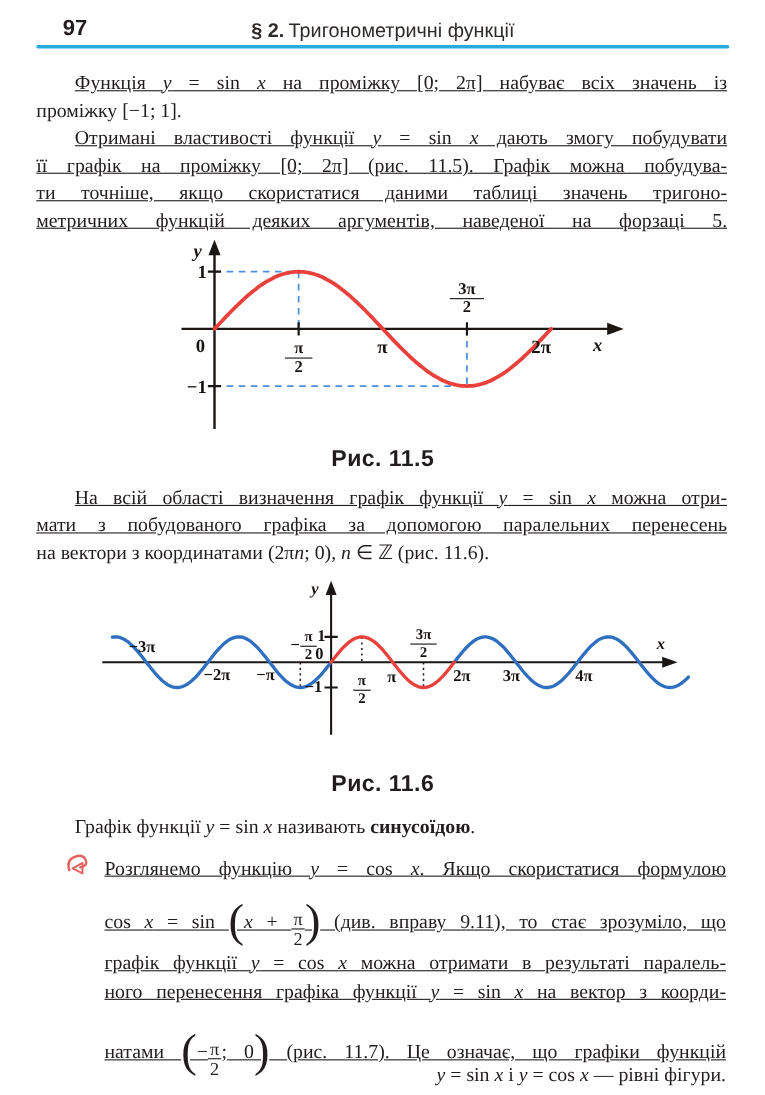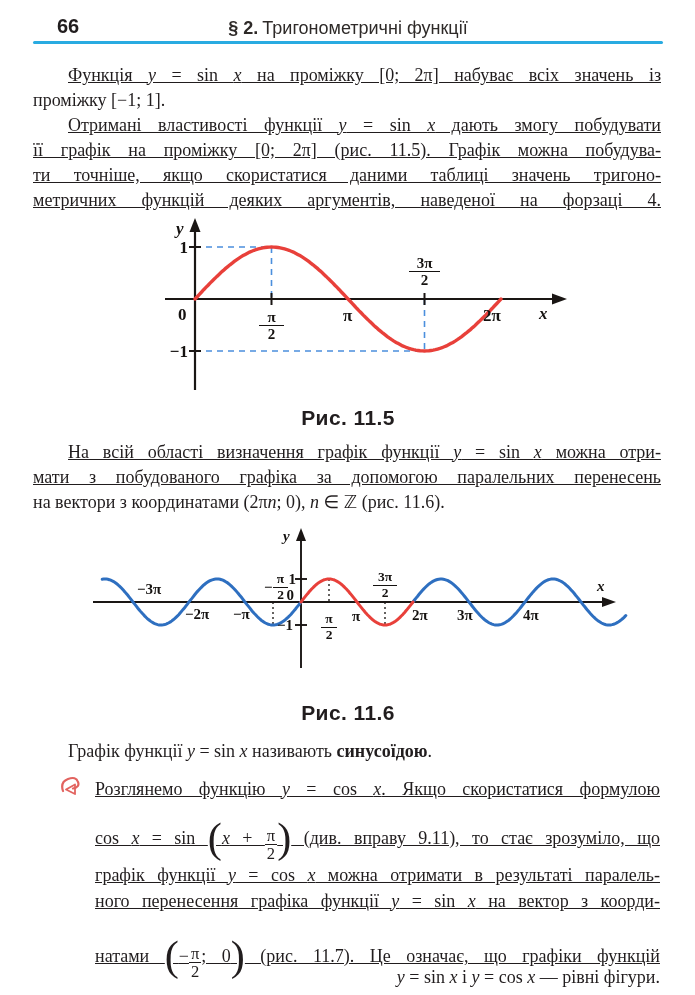--- a/index.html
+++ b/index.html
@@ -41,33 +41,33 @@
   .ffrac span:first-child{border-bottom:1.6px solid #151210;}
   .f16 .ffrac span{font-size:13.5px;}
   .right{text-align:right;}
   .caption{position:absolute;left:33px;width:630px;text-align:center;
     font-family:"Liberation Sans",sans-serif;font-weight:bold;font-size:21px;letter-spacing:0.4px;}
   .marker{position:absolute;left:59px;top:776px;}
 </style>
 </head>
 <body>
 
-<div class="pagenum">66</div>
+<div class="pagenum">97</div>
 <div class="runhead">
   <b>§ 2.</b><span>Тригонометричні функції</span>
 </div>
 <div class="hrule"></div>
 
 <div class="pline jl indent" style="top:63px">Функція <i>y</i> = sin <i>x</i> на проміжку [0; 2π] набуває всіх значень із</div>
 <div class="pline" style="top:88px">проміжку [−1; 1].</div>
 
 <div class="pline jl indent" style="top:113px">Отримані властивості функції <i>y</i> = sin <i>x</i> дають змогу побудувати</div>
 <div class="pline jl" style="top:138px">її графік на проміжку [0; 2π] (рис. 11.5). Графік можна побудува-</div>
 <div class="pline jl" style="top:163px">ти точніше, якщо скористатися даними таблиці значень тригоно-</div>
-<div class="pline jl" style="top:188px">метричних функцій деяких аргументів, наведеної на форзаці 4.</div>
+<div class="pline jl" style="top:188px">метричних функцій деяких аргументів, наведеної на форзаці 5.</div>
 
 <div class="fig" style="left:140px;top:218px;width:440px;height:186px">
   <svg width="440" height="186" viewBox="0 0 440 186">
 
     <line x1="55" y1="29" x2="131.5" y2="29" stroke="#4b8fdd" stroke-width="1.6" stroke-dasharray="6,5"></line>
     <line x1="131.5" y1="29" x2="131.5" y2="81" stroke="#4b8fdd" stroke-width="1.6" stroke-dasharray="6,5"></line>
     <line x1="55" y1="133" x2="284.5" y2="133" stroke="#4b8fdd" stroke-width="1.6" stroke-dasharray="6,5"></line>
     <line x1="284.5" y1="81" x2="284.5" y2="133" stroke="#4b8fdd" stroke-width="1.6" stroke-dasharray="6,5"></line>
 
     <line x1="25" y1="81" x2="418" y2="81" stroke="#1a1614" stroke-width="2.2"></line>
@@ -118,21 +118,21 @@
 
     <line x1="210" y1="51" x2="222" y2="51" stroke="#1a1614" stroke-width="1.9"></line>
     <line x1="210" y1="97" x2="222" y2="97" stroke="#1a1614" stroke-width="1.9"></line>
 
     <path fill="none" stroke-linecap="round" d="M17.2 51.3L18.6 51.1L20.0 51.0L21.5 51.1L22.9 51.3L24.3 51.7L25.7 52.2L27.1 52.8L28.6 53.6L30.0 54.5L31.4 55.5L32.8 56.7L34.2 58.0L35.7 59.3L37.1 60.8L38.5 62.3L39.9 63.9L41.3 65.6L42.8 67.3L44.2 69.1L45.6 70.9L47.0 72.7L48.4 74.6L49.9 76.4L51.3 78.2L52.7 80.0L54.1 81.7L55.5 83.4L57.0 85.1L58.4 86.6L59.8 88.1L61.2 89.5L62.6 90.8L64.1 92.0L65.5 93.1L66.9 94.1L68.3 94.9L69.7 95.6L71.2 96.2L72.6 96.6L74.0 96.9L75.4 97.0L76.8 97.0L78.3 96.8L79.7 96.5L81.1 96.1L82.5 95.5L83.9 94.8L85.4 93.9L86.8 92.9L88.2 91.8L89.6 90.6L91.0 89.3L92.5 87.9L93.9 86.4L95.3 84.8L96.7 83.1L98.1 81.4L99.6 79.7L101.0 77.9L102.4 76.1L103.8 74.2L105.2 72.4L106.7 70.6L108.1 68.8L109.5 67.0L110.9 65.3L112.3 63.6L113.8 62.0L115.2 60.5L116.6 59.1L118.0 57.7L119.4 56.5L120.9 55.3L122.3 54.3L123.7 53.4L125.1 52.7L126.5 52.1L128.0 51.6L129.4 51.2L130.8 51.1L132.2 51.0L133.6 51.1L135.1 51.3L136.5 51.7L137.9 52.2L139.3 52.9L140.7 53.7L142.2 54.6L143.6 55.7L145.0 56.9L146.4 58.1L147.8 59.5L149.3 61.0L150.7 62.5L152.1 64.1L153.5 65.8L154.9 67.6L156.4 69.3L157.8 71.1L159.2 73.0L160.6 74.8L162.0 76.6L163.5 78.4L164.9 80.2L166.3 82.0L167.7 83.7L169.1 85.3L170.6 86.8L172.0 88.3L173.4 89.7L174.8 91.0L176.2 92.2L177.7 93.2L179.1 94.2L180.5 95.0L181.9 95.7L183.3 96.2L184.8 96.6L186.2 96.9L187.6 97.0L189.0 97.0L190.4 96.8L191.9 96.5L193.3 96.0L194.7 95.4L196.1 94.7L197.5 93.8L199.0 92.8L200.4 91.7L201.8 90.4L203.2 89.1L204.6 87.7L206.1 86.2L207.5 84.6L208.9 82.9L210.3 81.2L211.7 79.4L213.2 77.6L214.6 75.8L216.0 74.0" stroke="#2e6fc0" stroke-width="3"></path>
     <path fill="none" stroke-linecap="round" d="M328.0 74.0L329.5 72.0L331.0 70.1L332.6 68.2L334.1 66.3L335.6 64.5L337.1 62.7L338.6 61.1L340.2 59.5L341.7 58.0L343.2 56.7L344.7 55.5L346.2 54.4L347.8 53.4L349.3 52.6L350.8 52.0L352.3 51.5L353.8 51.2L355.4 51.0L356.9 51.0L358.4 51.2L359.9 51.6L361.4 52.1L363.0 52.7L364.5 53.6L366.0 54.5L367.5 55.6L369.0 56.9L370.6 58.3L372.1 59.7L373.6 61.3L375.1 63.0L376.6 64.8L378.2 66.6L379.7 68.5L381.2 70.4L382.7 72.3L384.2 74.3L385.8 76.3L387.3 78.2L388.8 80.1L390.3 82.0L391.8 83.8L393.4 85.5L394.9 87.2L396.4 88.7L397.9 90.2L399.4 91.5L401.0 92.7L402.5 93.8L404.0 94.7L405.5 95.5L407.0 96.1L408.6 96.6L410.1 96.9L411.6 97.0L413.1 97.0L414.6 96.7L416.2 96.4L417.7 95.8L419.2 95.1L420.7 94.3L422.2 93.3L423.8 92.2L425.3 90.9L426.8 89.5L428.3 88.0L429.8 86.4L431.4 84.7L432.9 82.9L434.4 81.1L435.9 79.2L437.4 77.3L439.0 75.3L440.5 73.4L442.0 71.4L443.5 69.5L445.0 67.6L446.6 65.7L448.1 63.9L449.6 62.2L451.1 60.6L452.6 59.0L454.2 57.6L455.7 56.3L457.2 55.1L458.7 54.0L460.2 53.1L461.8 52.4L463.3 51.8L464.8 51.4L466.3 51.1L467.8 51.0L469.4 51.1L470.9 51.3L472.4 51.7L473.9 52.3L475.4 53.0L477.0 53.8L478.5 54.9L480.0 56.0L481.5 57.3L483.0 58.7L484.6 60.2L486.1 61.9L487.6 63.6L489.1 65.3L490.6 67.2L492.2 69.1L493.7 71.0L495.2 73.0L496.7 74.9L498.2 76.9L499.8 78.8L501.3 80.7L502.8 82.6L504.3 84.3L505.8 86.1L507.4 87.7L508.9 89.2L510.4 90.6L511.9 91.9L513.4 93.1L515.0 94.1L516.5 95.0L518.0 95.7L519.5 96.3L521.0 96.7L522.6 96.9L524.1 97.0L525.6 96.9L527.1 96.6L528.6 96.2L530.2 95.6L531.7 94.9L533.2 94.0L534.7 93.0L536.2 91.8L537.8 90.5L539.3 89.1L540.8 87.5" stroke="#2e6fc0" stroke-width="3"></path>
     <path fill="none" stroke-linecap="round" d="M216.0 74.0L216.8 73.0L217.6 71.9L218.4 70.9L219.2 69.9L220.0 68.9L220.8 67.9L221.6 66.9L222.4 65.9L223.2 65.0L224.0 64.0L224.8 63.1L225.6 62.2L226.4 61.3L227.2 60.5L228.0 59.7L228.8 58.9L229.6 58.1L230.4 57.4L231.2 56.7L232.0 56.0L232.8 55.4L233.6 54.8L234.4 54.3L235.2 53.7L236.0 53.3L236.8 52.9L237.6 52.5L238.4 52.1L239.2 51.8L240.0 51.6L240.8 51.4L241.6 51.2L242.4 51.1L243.2 51.0L244.0 51.0L244.8 51.0L245.6 51.1L246.4 51.2L247.2 51.4L248.0 51.6L248.8 51.8L249.6 52.1L250.4 52.5L251.2 52.9L252.0 53.3L252.8 53.7L253.6 54.3L254.4 54.8L255.2 55.4L256.0 56.0L256.8 56.7L257.6 57.4L258.4 58.1L259.2 58.9L260.0 59.7L260.8 60.5L261.6 61.3L262.4 62.2L263.2 63.1L264.0 64.0L264.8 65.0L265.6 65.9L266.4 66.9L267.2 67.9L268.0 68.9L268.8 69.9L269.6 70.9L270.4 71.9L271.2 73.0L272.0 74.0L272.8 75.0L273.6 76.1L274.4 77.1L275.2 78.1L276.0 79.1L276.8 80.1L277.6 81.1L278.4 82.1L279.2 83.0L280.0 84.0L280.8 84.9L281.6 85.8L282.4 86.7L283.2 87.5L284.0 88.3L284.8 89.1L285.6 89.9L286.4 90.6L287.2 91.3L288.0 92.0L288.8 92.6L289.6 93.2L290.4 93.7L291.2 94.3L292.0 94.7L292.8 95.1L293.6 95.5L294.4 95.9L295.2 96.2L296.0 96.4L296.8 96.6L297.6 96.8L298.4 96.9L299.2 97.0L300.0 97.0L300.8 97.0L301.6 96.9L302.4 96.8L303.2 96.6L304.0 96.4L304.8 96.2L305.6 95.9L306.4 95.5L307.2 95.1L308.0 94.7L308.8 94.3L309.6 93.7L310.4 93.2L311.2 92.6L312.0 92.0L312.8 91.3L313.6 90.6L314.4 89.9L315.2 89.1L316.0 88.3L316.8 87.5L317.6 86.7L318.4 85.8L319.2 84.9L320.0 84.0L320.8 83.0L321.6 82.1L322.4 81.1L323.2 80.1L324.0 79.1L324.8 78.1L325.6 77.1L326.4 76.1L327.2 75.0L328.0 74.0" stroke="#e8403a" stroke-width="3"></path>
   </svg>
   <span class="flab it" style="left:198px;top:1px">y</span>
   <span class="flab it" style="left:512px;top:51px">x</span>
-  <span class="flab" style="left:52px;top:54px">−3π</span>
+  <span class="flab" style="left:32px;top:54px">−3π</span>
   <span class="flab" style="left:100px;top:79px">−2π</span>
   <span class="flab" style="left:148px;top:79px">−π</span>
   <span class="flab" style="left:179px;top:52px">−</span>
   <span class="ffrac" style="left:188px;top:44px;width:15px">
     <span>π</span>
     <span>2</span>
   </span>
   <span class="flab right" style="left:199px;top:44px;width:12px">1</span>
   <span class="flab right" style="left:197px;top:60px;width:12px">0</span>
   <span class="flab right" style="left:188px;top:90px;width:20px">−1</span>

